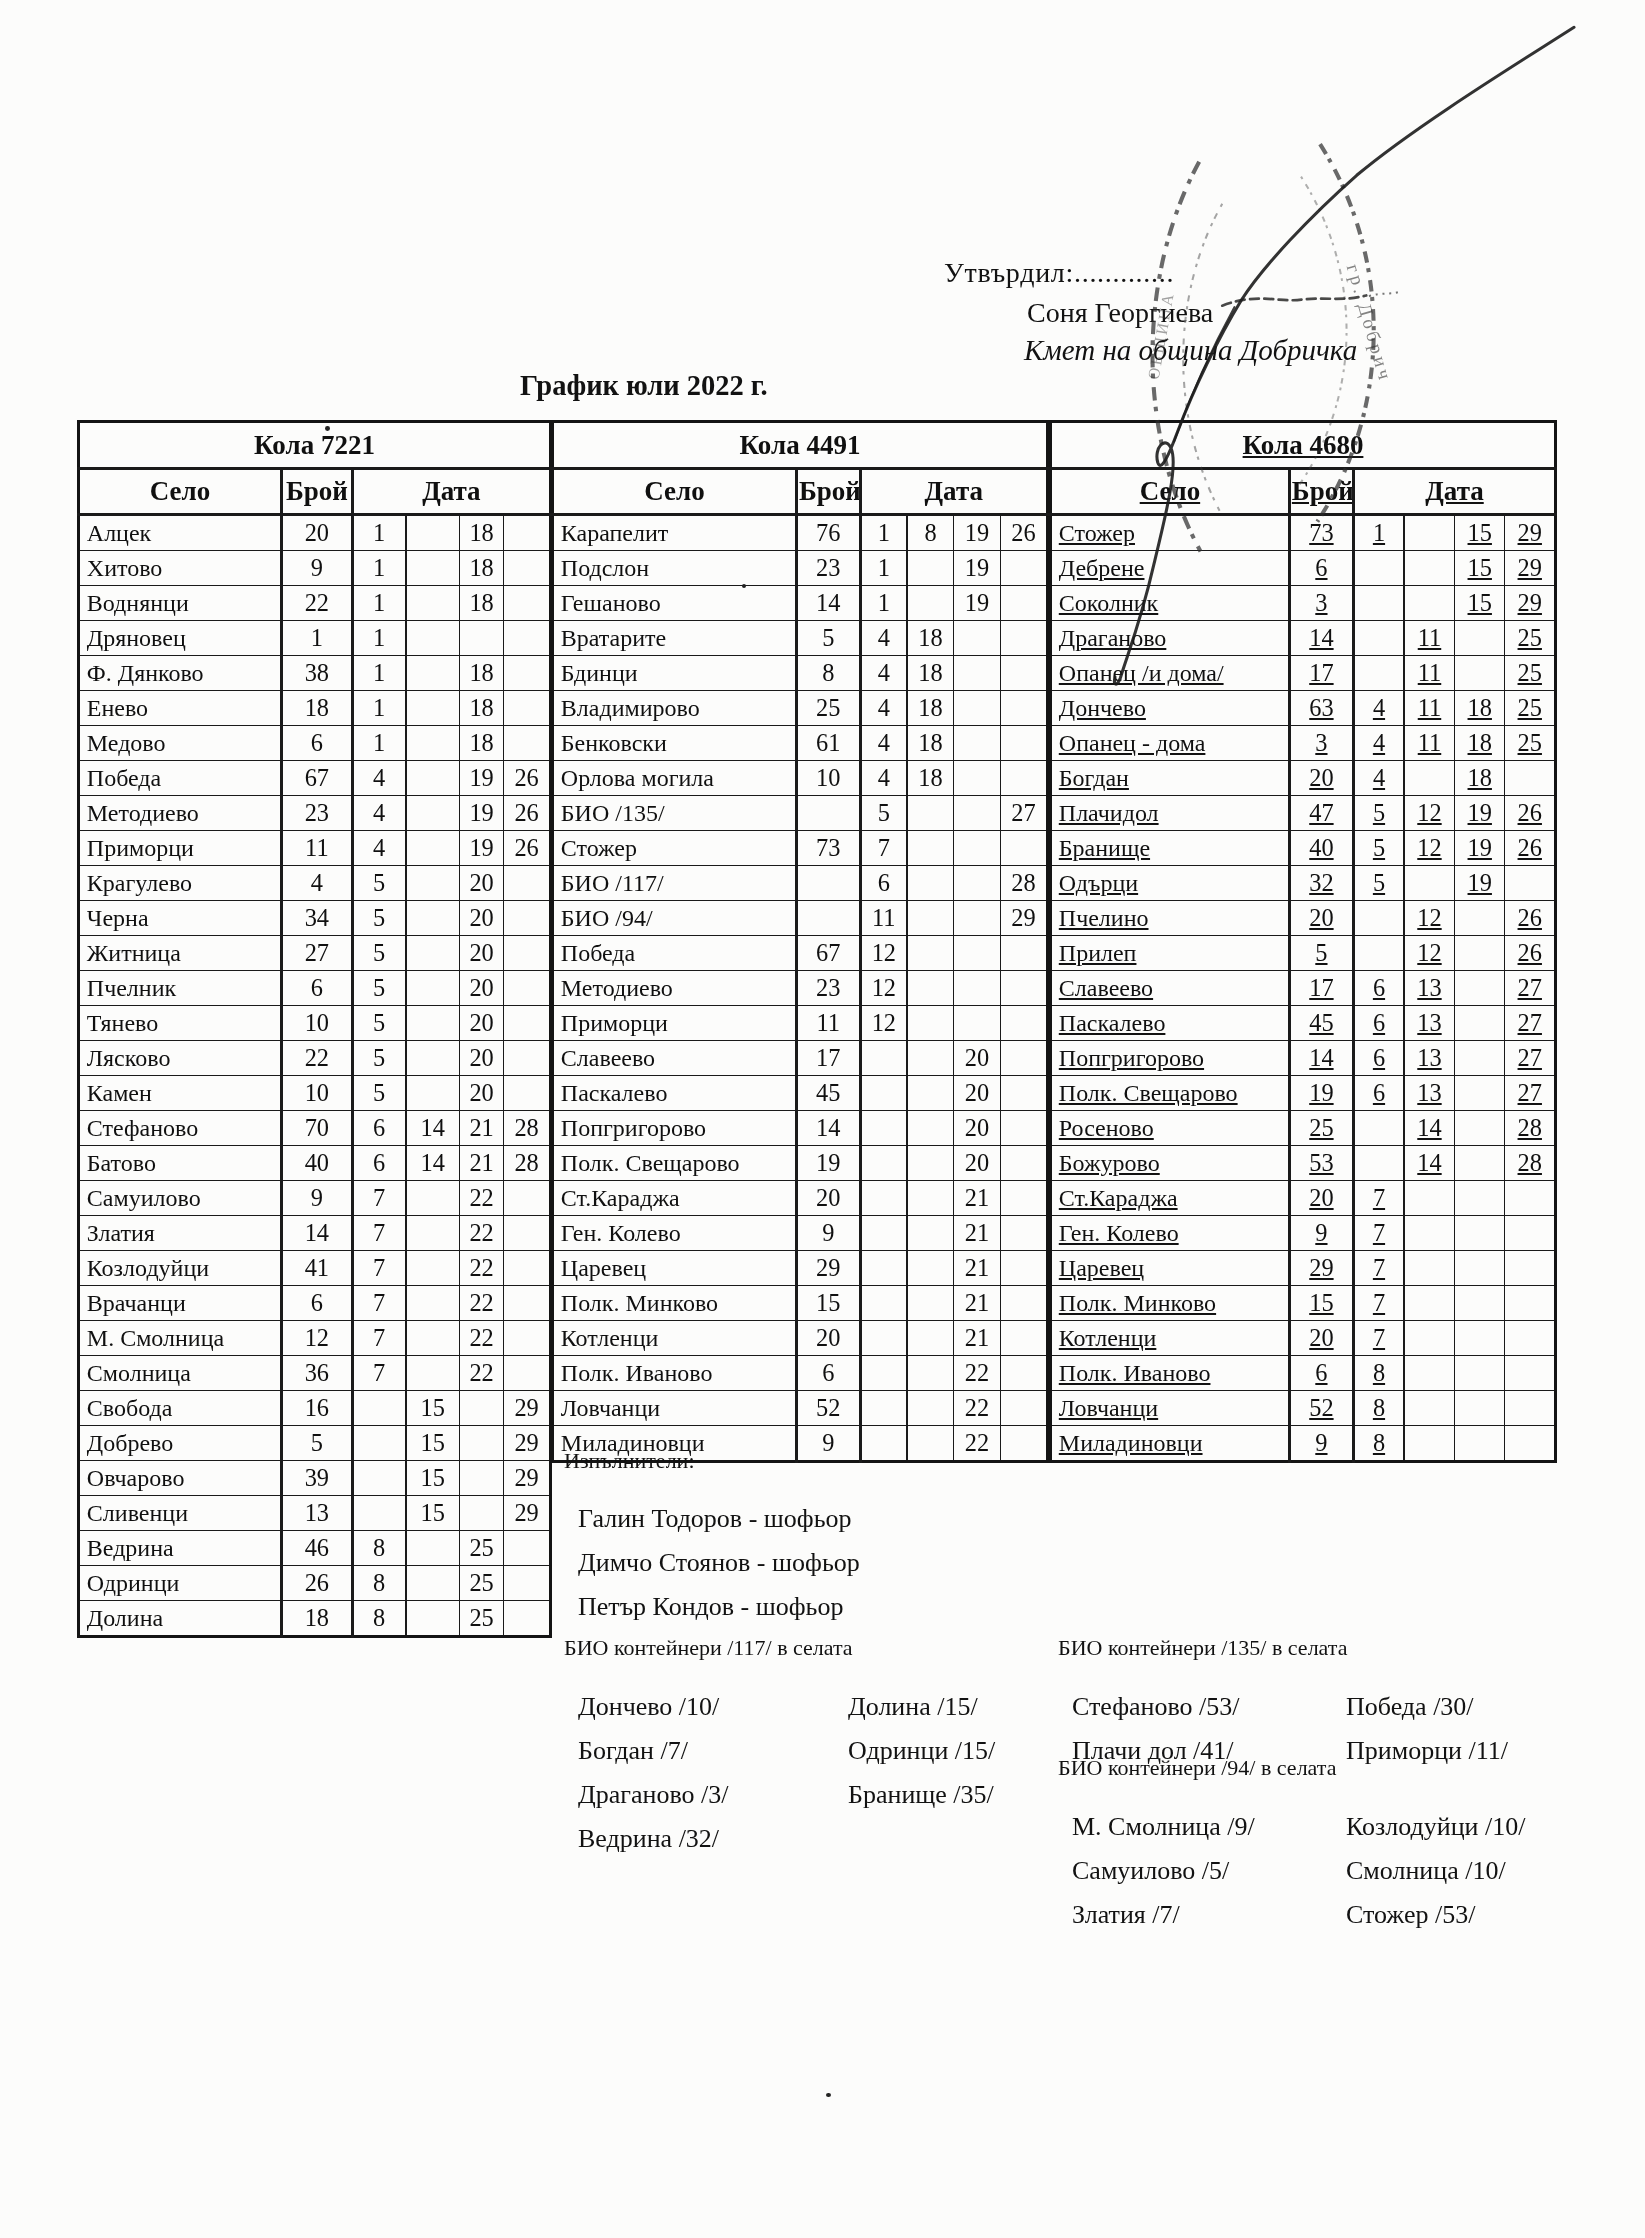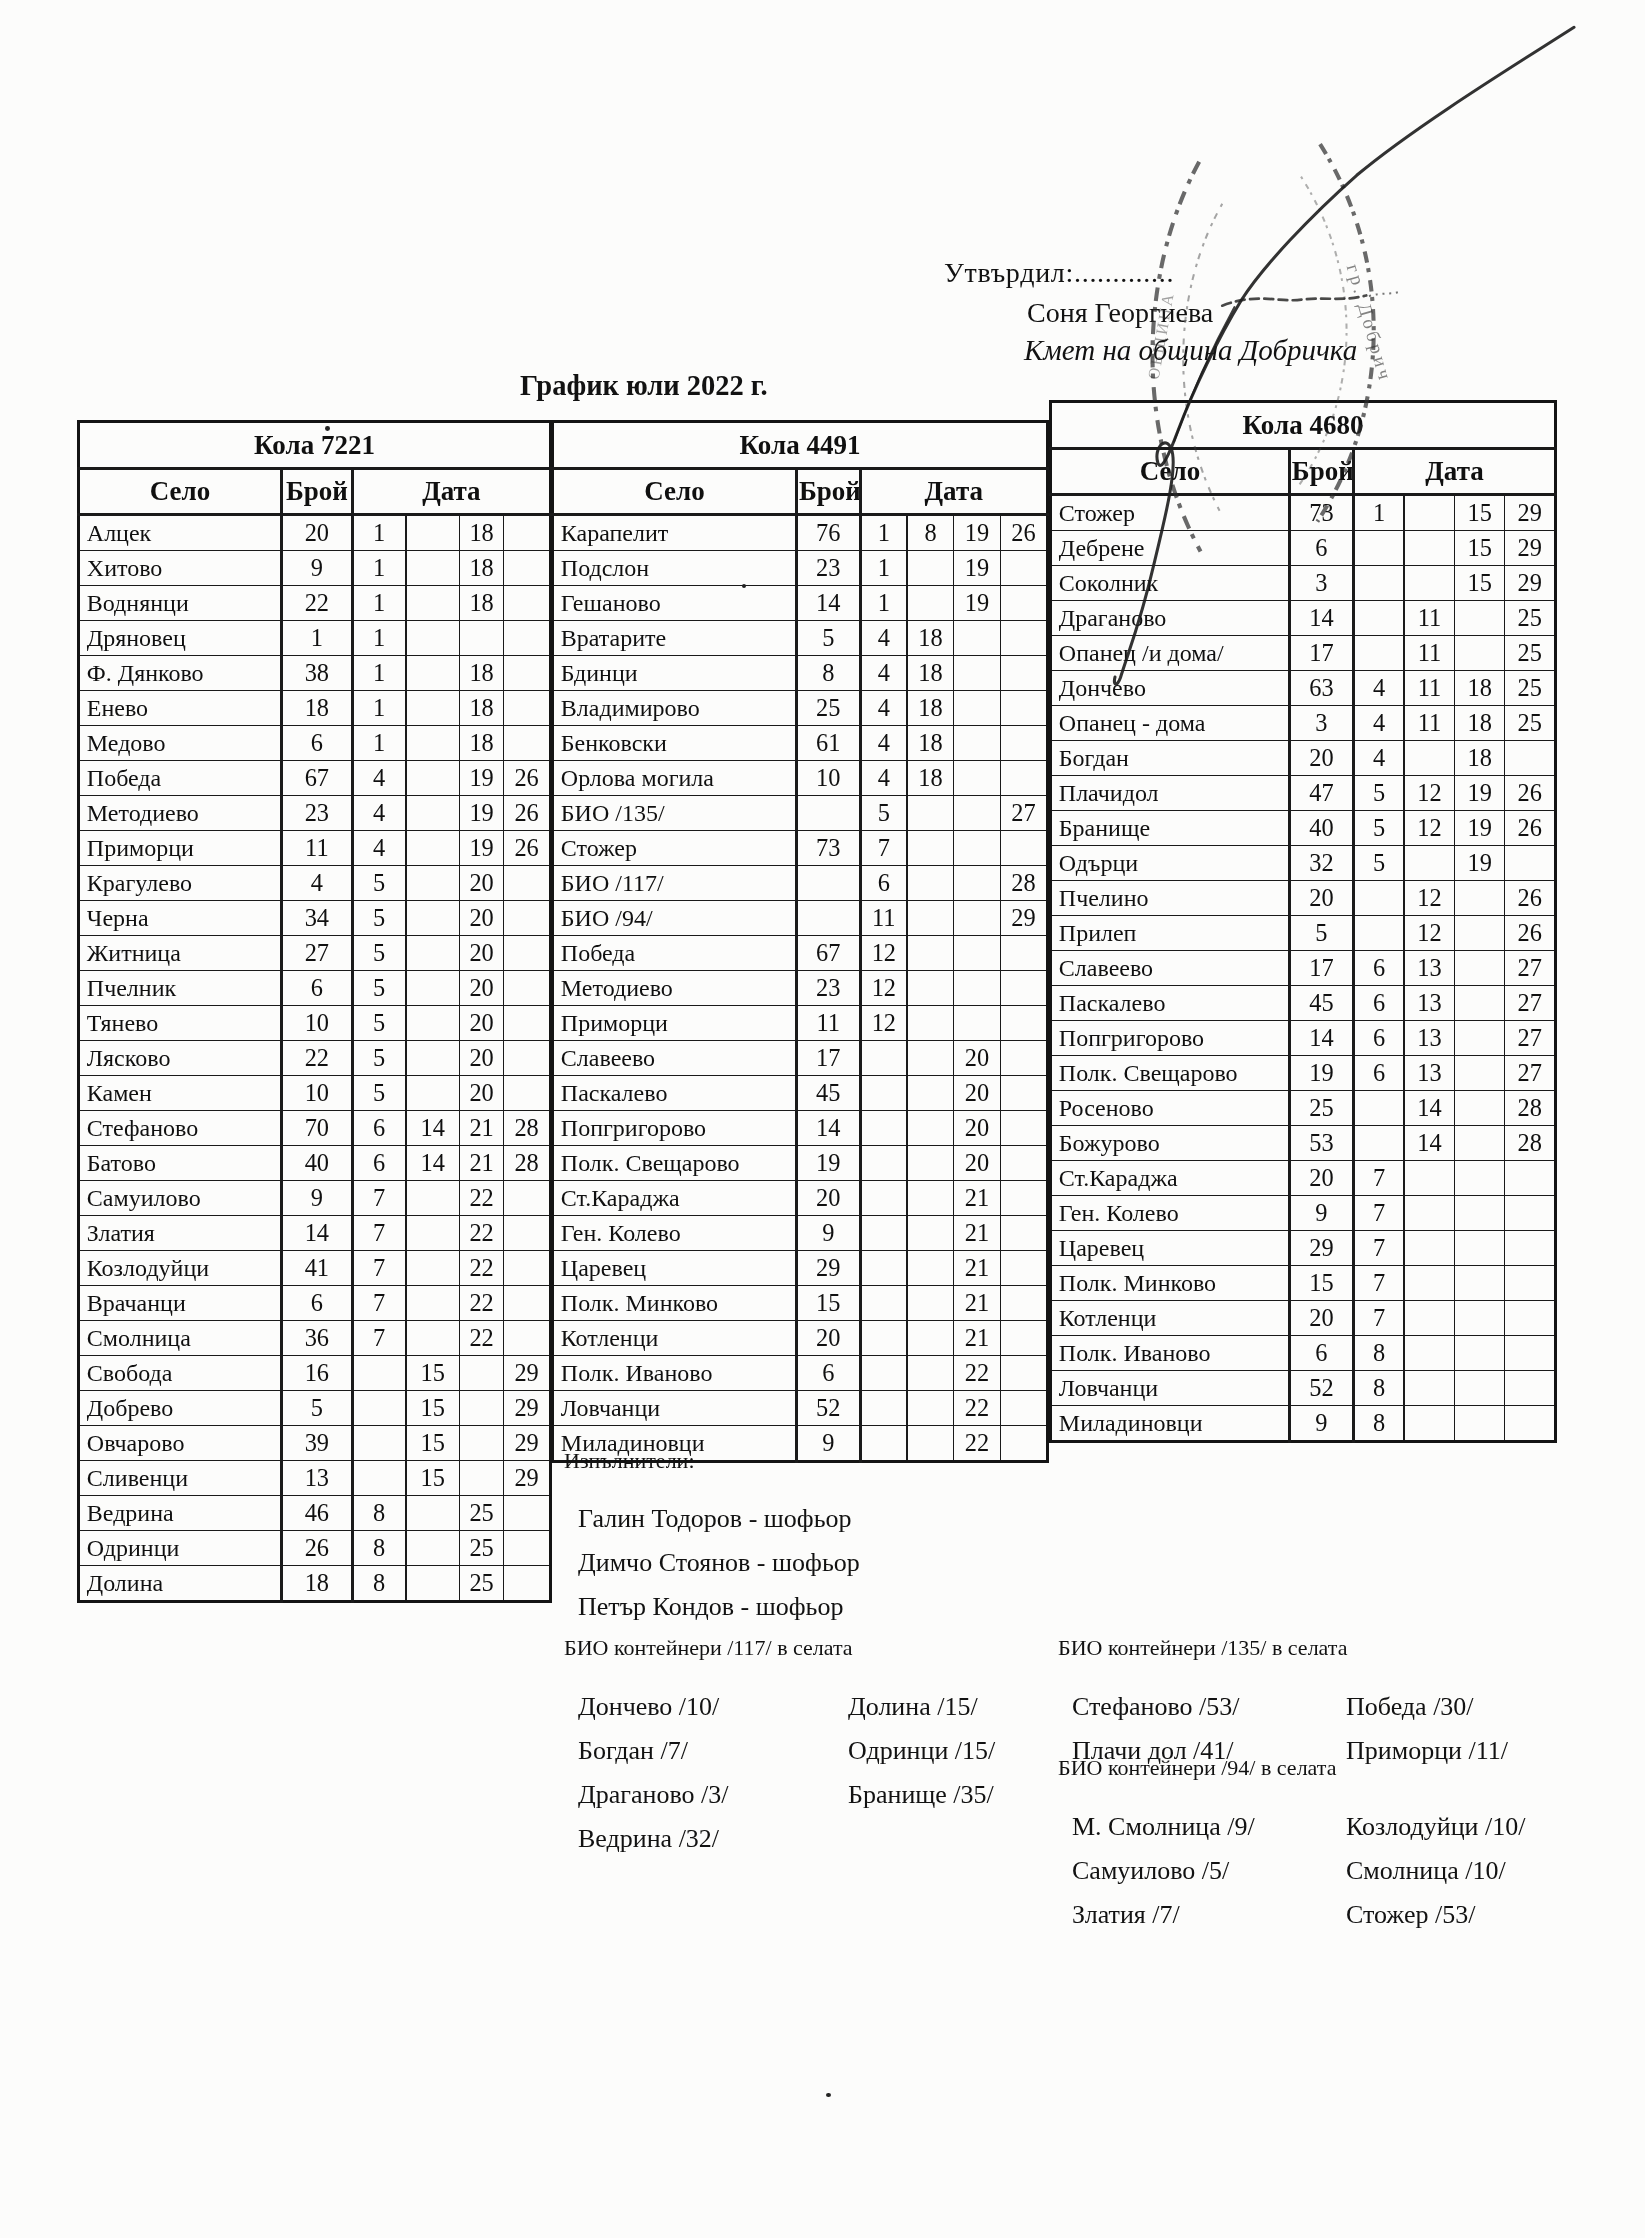--- a/index.html
+++ b/index.html
@@ -248,20 +248,28 @@
         </tr>
         <tr>
           <td class="v">Врачанци</td>
           <td class="c">6</td>
           <td class="d d1">7</td>
           <td class="d"></td>
           <td class="d">22</td>
           <td class="d"></td>
         </tr>
         <tr>
+          <td class="v">М. Смолница</td>
+          <td class="c">12</td>
+          <td class="d d1">7</td>
+          <td class="d"></td>
+          <td class="d">22</td>
+          <td class="d"></td>
+        </tr>
+        <tr>
           <td class="v">Смолница</td>
           <td class="c">36</td>
           <td class="d d1">7</td>
           <td class="d"></td>
           <td class="d">22</td>
           <td class="d"></td>
         </tr>
         <tr>
           <td class="v">Свобода</td>
           <td class="c">16</td>
@@ -551,21 +559,21 @@
         <tr>
           <td class="v">Миладиновци</td>
           <td class="c">9</td>
           <td class="d d1"></td>
           <td class="d"></td>
           <td class="d">22</td>
           <td class="d"></td>
         </tr>
       </tbody>
     </table>
-    <table class="sched" style="left: 1049px; top: 400px; width: 508px;">
+    <table class="sched" style="left: 1049px; top: 420px; width: 508px; text-decoration: underline;">
       <colgroup>
         <col style="width: 47.3%;">
         <col style="width: 12.7%;">
         <col style="width: 10%;">
         <col style="width: 10%;">
         <col style="width: 10%;">
         <col style="width: 10%;">
       </colgroup>
       <thead>
         <tr>

